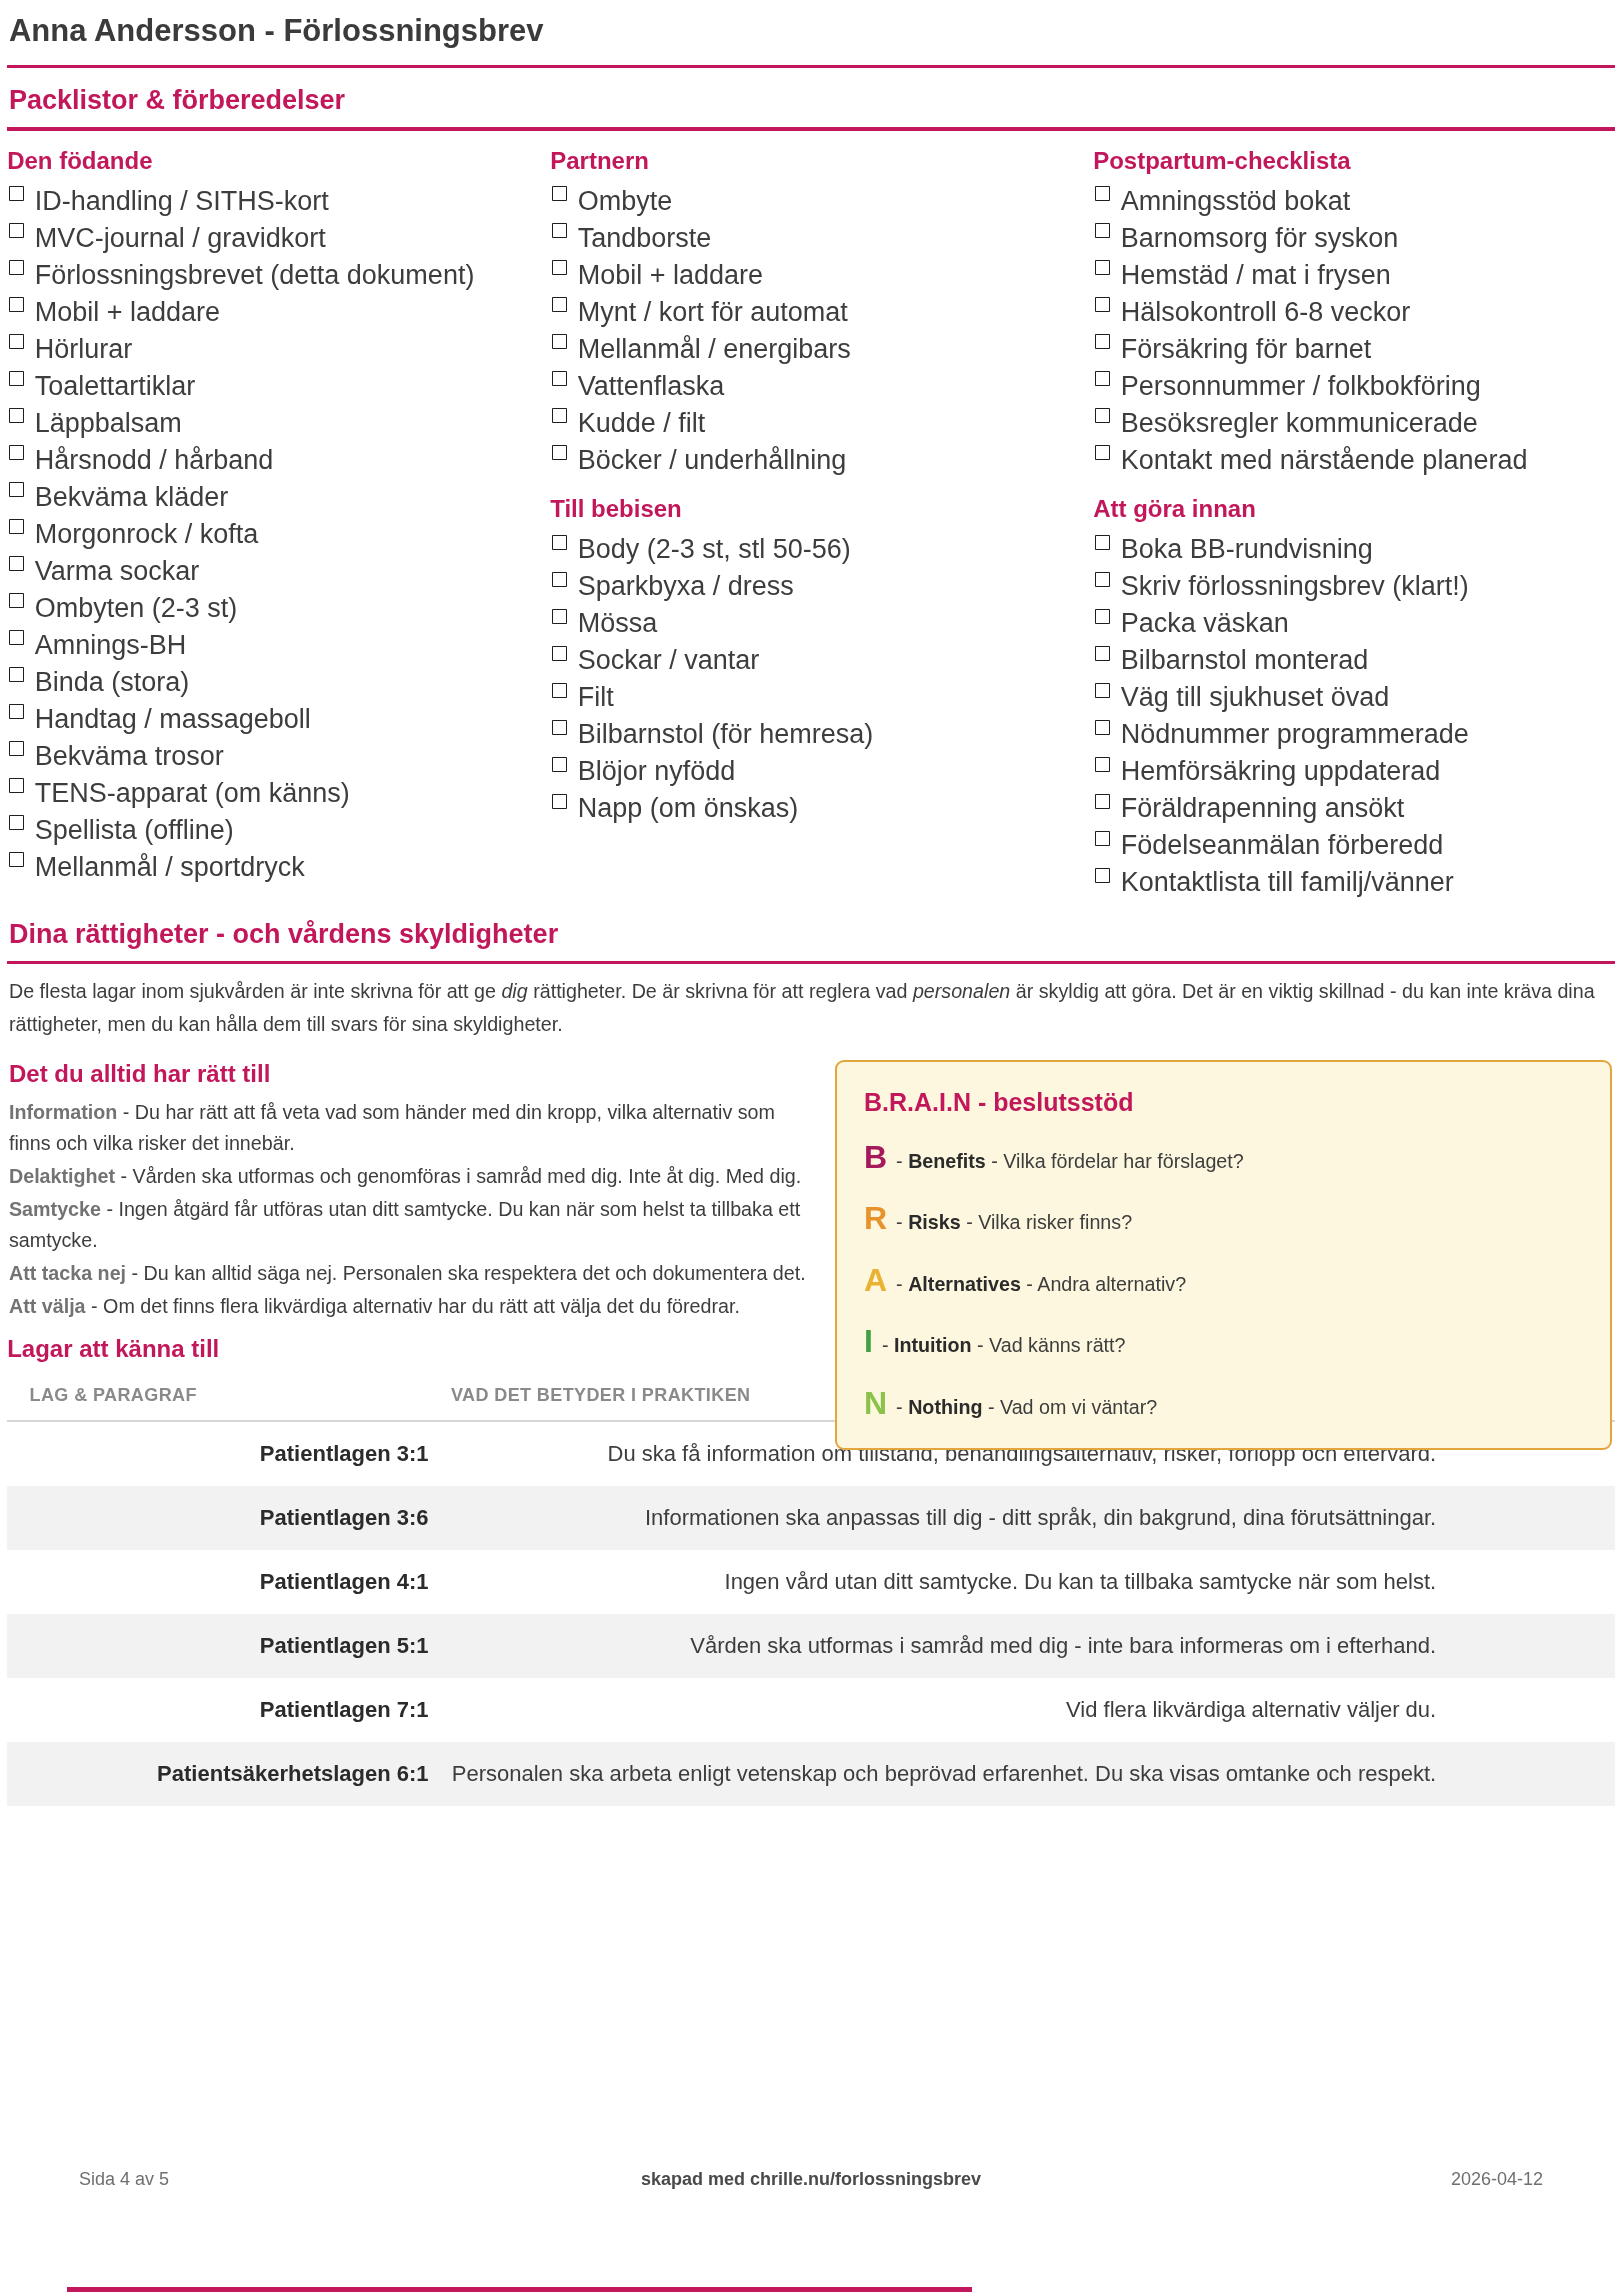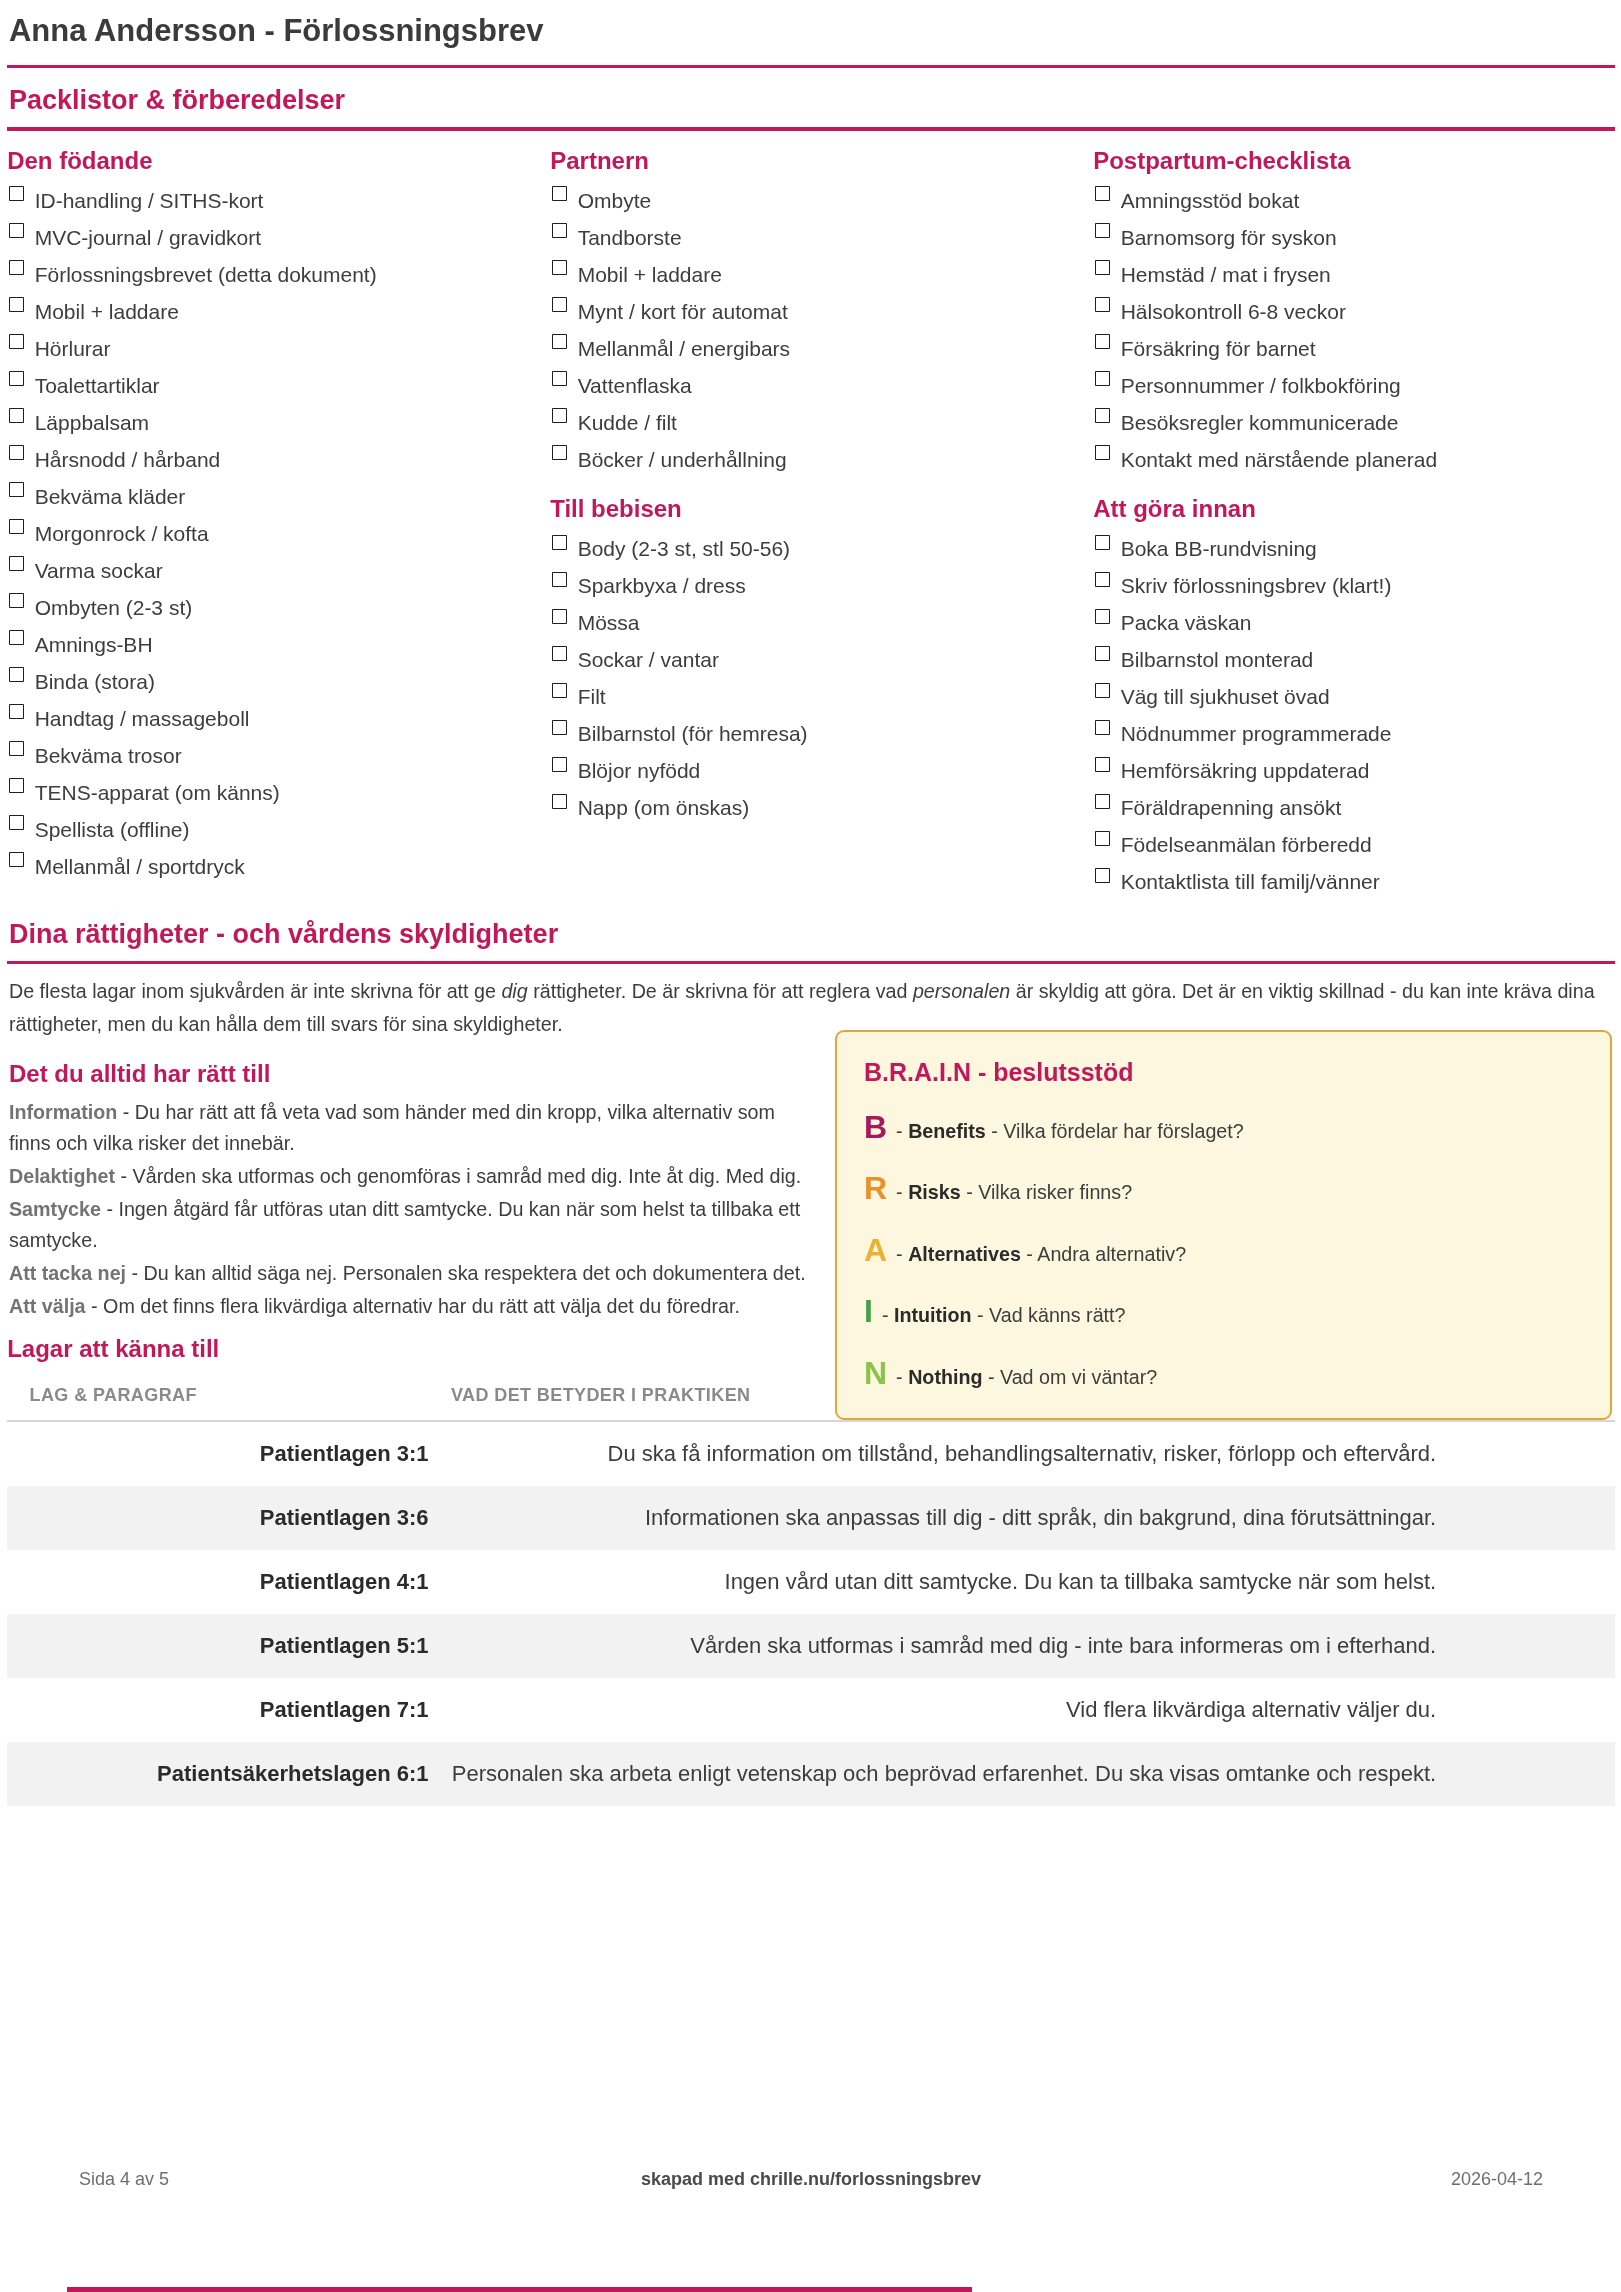--- a/index.html
+++ b/index.html
@@ -14,32 +14,32 @@
   h2.section-heading { font-size:27px; line-height:32px; font-weight:bold; color:#C2185B; margin:16px 0 10.7px 1.8px; }
   h2.section-heading + .rule { margin-top:0; }
 
   .cols { display:grid; grid-template-columns:543px 543px 1fr; }
   .colhead { font-size:24px; line-height:29.6px; font-weight:bold; color:#C2185B; margin:15px 0 8px 0; }
   .check-item { display:flex; align-items:flex-start; height:37px; }
   .box {
     flex:none; width:15px; height:15px; box-sizing:border-box;
     border:1.8px solid #1f1f1f; background:#fff; margin:2.7px 10.7px 0 1.8px; border-radius:0.9px;
   }
-  .clabel { font-size:21px; line-height:24px; padding-top:5.4px; color:#3d3d3d; }
+  .clabel { font-size:27px; line-height:24px; padding-top:5.4px; color:#3d3d3d; }
 
   p.intro { font-size:19.7px; line-height:33px; margin:10.7px 0 0 1.8px; max-width:1608px; color:#3d3d3d; }
   p.intro em { font-style:italic; }
 
   .rights-left { width:806px; margin-left:1.8px; }
   h3.sub { font-size:24px; line-height:29.6px; font-weight:bold; color:#C2185B; margin:18px 0 9px 0; }
   .rentry { font-size:19.7px; line-height:31px; margin:0 0 1.8px 0; color:#3d3d3d; }
   .rentry strong { color:#737373; }
 
   .brain-box {
-    position:absolute; left:835px; top:1030px; width:777px; box-sizing:border-box;
+    position:absolute; left:835px; top:1060px; width:777px; box-sizing:border-box;
     background:#FCF7DE; border:2.7px solid #E3A53C; border-radius:9px;
     padding:25px 27px 23px 27px;
   }
   .brain-title { font-size:25px; line-height:30px; font-weight:bold; color:#C2185B; margin:0; }
   .brain-entry { display:flex; align-items:baseline; margin-top:21.5px; font-size:19.7px; line-height:36px; }
   .brain-letter { font-size:32px; font-weight:bold; margin-right:9px; }
   .brain-text strong { color:#2b2b2b; }
 
   h3.laws-heading { margin-top:12.5px; }
   table.laws { width:1608px; border-collapse:collapse; margin-top:10.7px; table-layout:fixed; }

